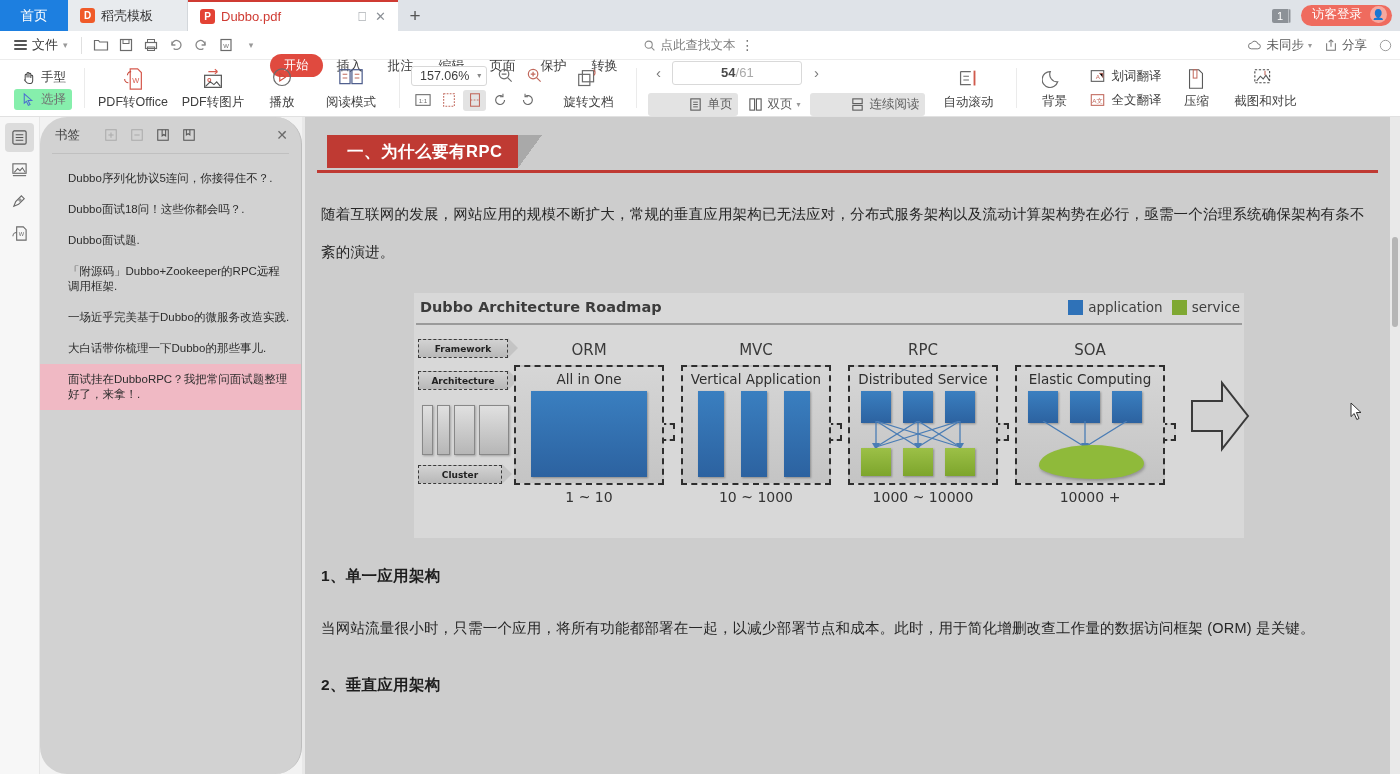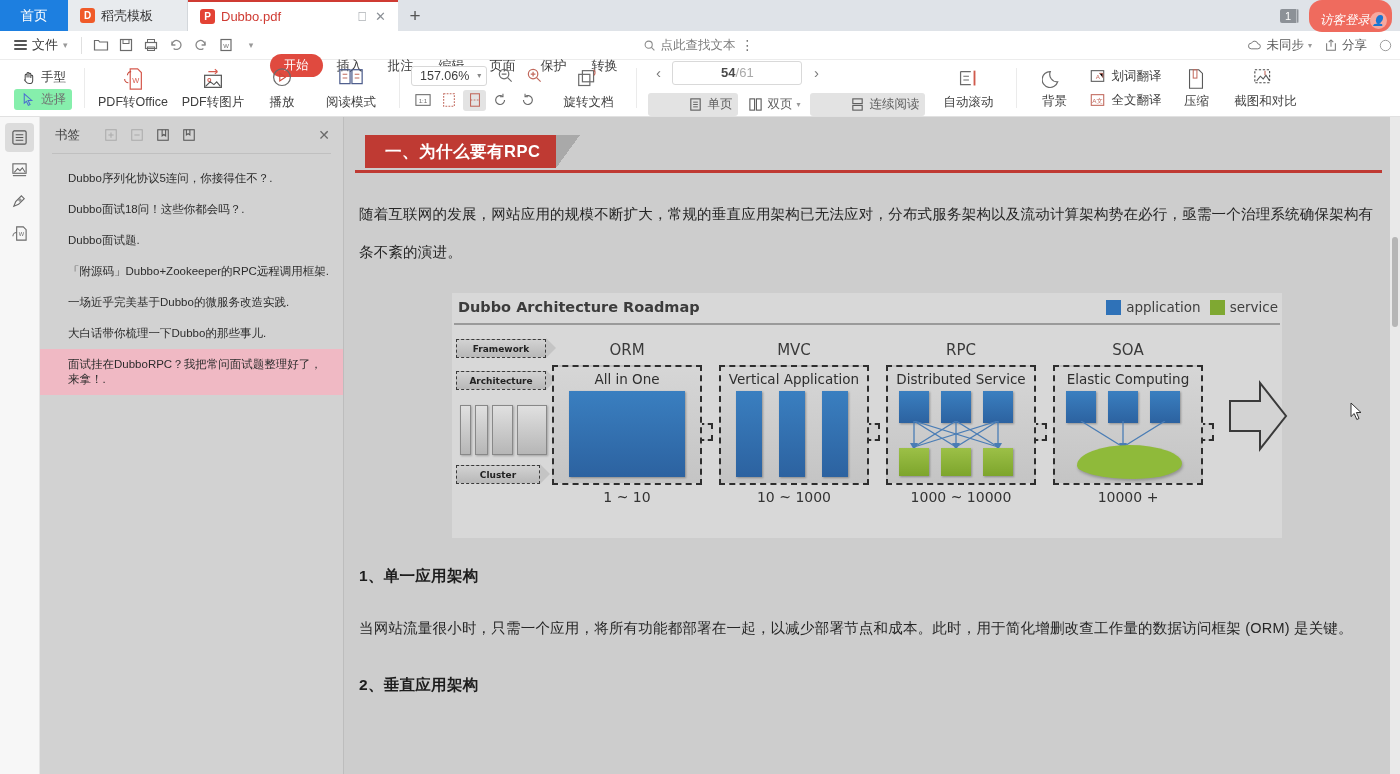--- a/index.html
+++ b/index.html
@@ -73,24 +73,23 @@
   }
   .tabcount {
     background: #8c9197; color: #fff;
     font-size: 11px; padding: 1px 5px; border-radius: 2px;
     border-right: 3px double #b9bdc2;
   }
   .login-pill {
     background: #ef6b5e; color: #fff;
     border-radius: 13px;
     font-size: 12.5px;
-    padding: 12px 5px 3px 11px;
-    display: flex; align-items: center; gap: 0;
+    padding: 1px 5px 3px 11px;
+    display: flex; align-items: center; gap: 8px;
     cursor: pointer;
-    font-style: italic;
   }
   .login-pill .av {
     width: 17px; height: 17px; border-radius: 50%;
     background: #f6a89f;
     display: inline-flex; align-items: center; justify-content: center;
     font-size: 10px;
   }
 
   
   .menubar {
@@ -186,22 +185,23 @@
   }
   .rail .ri {
     width: 29px; height: 29px; border-radius: 4px;
     display: flex; align-items: center; justify-content: center;
     cursor: pointer; color: #6b6b6b;
   }
   .rail .ri.sel { background: #dcdcdc; }
 
   
   .bmpanel {
-    width: 304px; background: #d2d2d2; display: flex; flex-direction: column;
+    width: 262px; background: #d2d2d2; display: flex; flex-direction: column;
     border-right: 1px solid #bdbdbd;
+    border-radius: 27px;
   }
   .bmhead {
     height: 36px; display: flex; align-items: center; padding: 0 13px 0 15px; gap: 0;
     font-size: 12.5px; color: #444;
   }
   .bmhead .ttl { margin-right: 18px; }
   .bmtool { width: 26px; height: 22px; display:flex; align-items:center; justify-content:center; cursor:pointer; }
   .bmtool.dim { opacity: .42; }
   .bmclose { margin-left: auto; cursor:pointer; color:#6a6a6a; font-size:14px; }
   .bmdiv { height:1px; background:#c0c0c0; margin: 0 12px 6px; }

